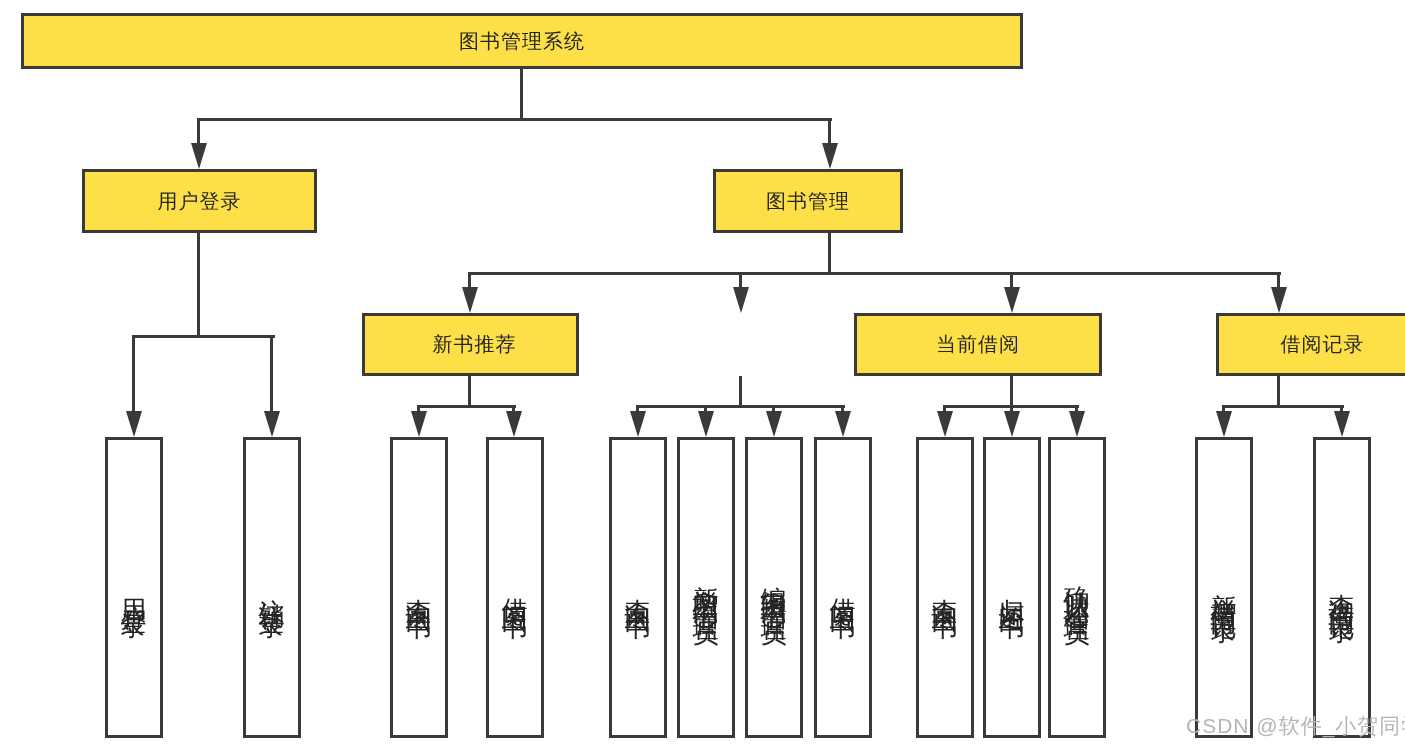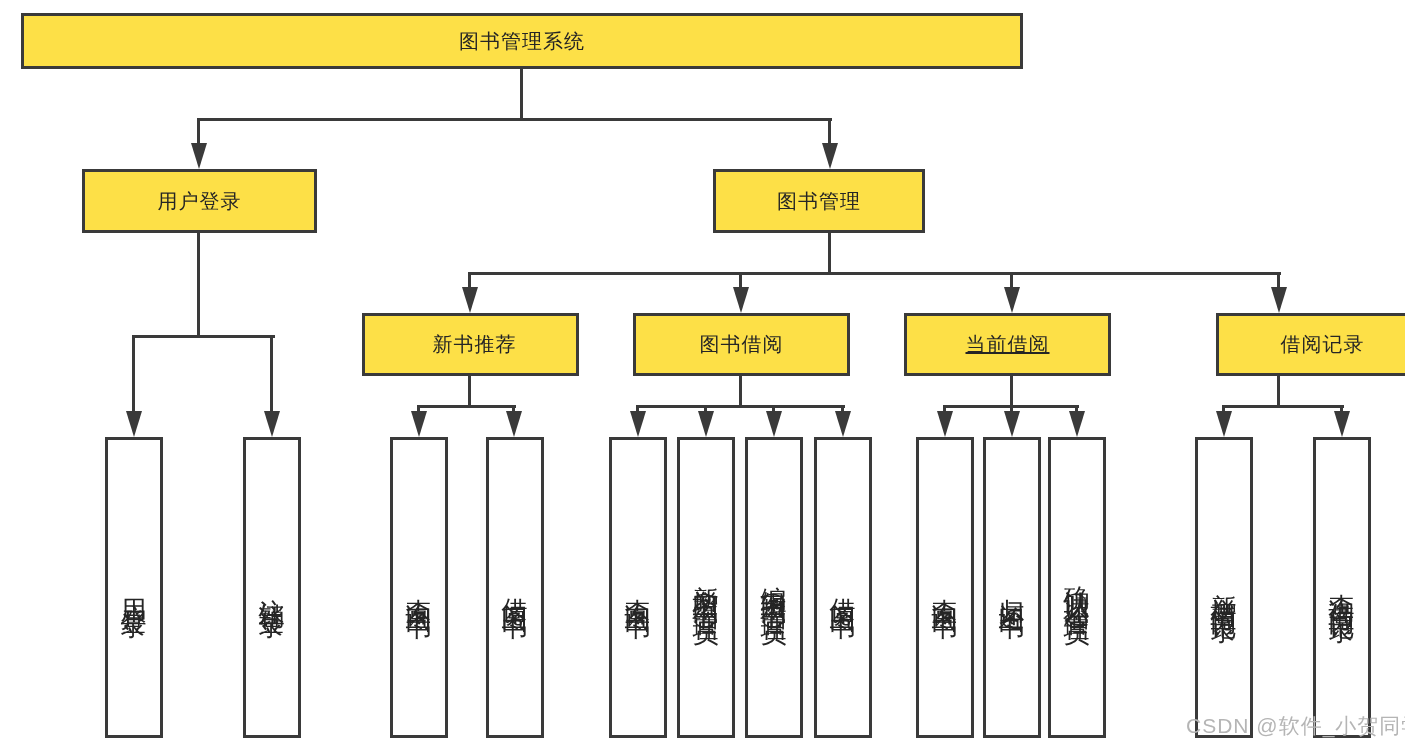--- a/index.html
+++ b/index.html
@@ -109,31 +109,28 @@
   <div class="arrow" style="left:1216px;top:405px;height:32px;"></div>
   <div class="arrow" style="left:1334px;top:405px;height:32px;"></div>
 
   <div class="hbox" style="left:21px;top:13px;width:1002px;height:56px;">
     <span>图书管理系统</span>
   </div>
 
   <div class="hbox" style="left:82px;top:169px;width:235px;height:64px;">
     <span>用户登录</span>
   </div>
-  <div class="hbox" style="left:713px;top:169px;width:212px;height:64px;">
+  <div class="hbox" style="left:713px;top:169px;width:190px;height:64px;">
     <span>图书管理</span>
   </div>
 
   <div class="hbox" style="left:362px;top:313px;width:217px;height:63px;padding-left:8px;">
     <span>新书推荐</span>
   </div>
-  <div class="hbox" style="left:633px;top:313px;width:217px;height:63px;">
-    <span>图书借阅</span>
-  </div>
-  <div class="hbox" style="left:904px;top:313px;width:207px;height:63px;text-decoration:underline;">
+  <div class="hbox" style="left:854px;top:313px;width:248px;height:63px;">
     <span>当前借阅</span>
   </div>
   <div class="hbox" style="left:1172px;top:313px;width:213px;height:63px;margin-left:44px;">
     <span>借阅记录</span>
   </div>
 
   <div class="vbox" style="left:105px;top:437px;width:58px;height:301px;">
     <span class="vtext">用户登录</span>
   </div>
   <div class="vbox" style="left:243px;top:437px;width:58px;height:301px;">

